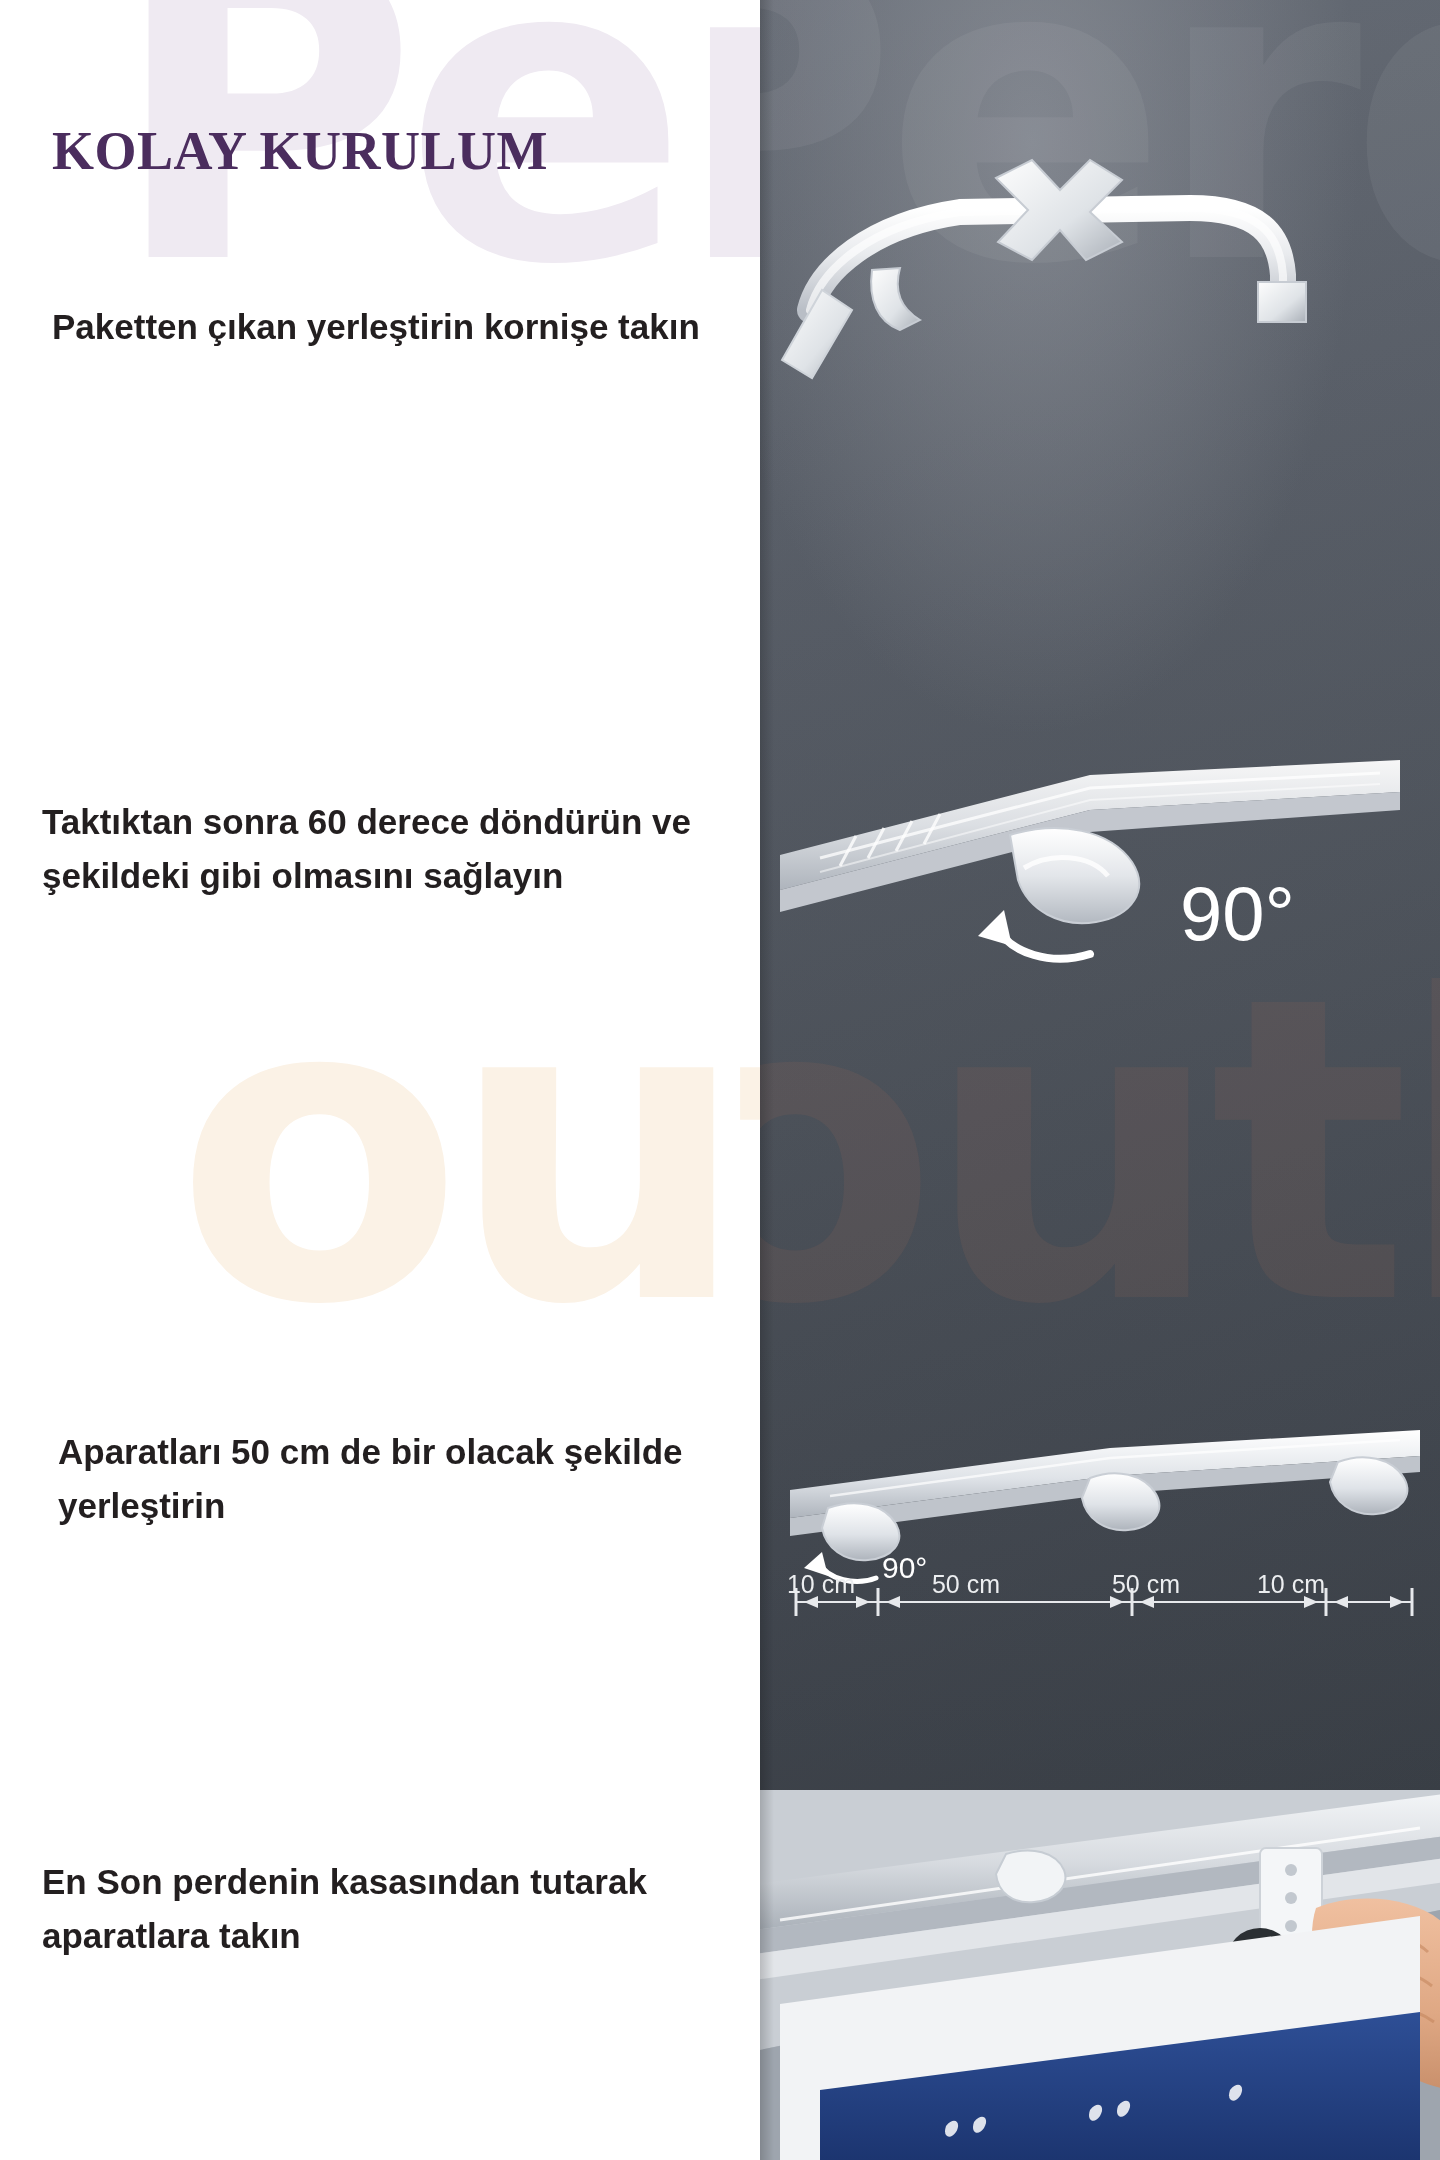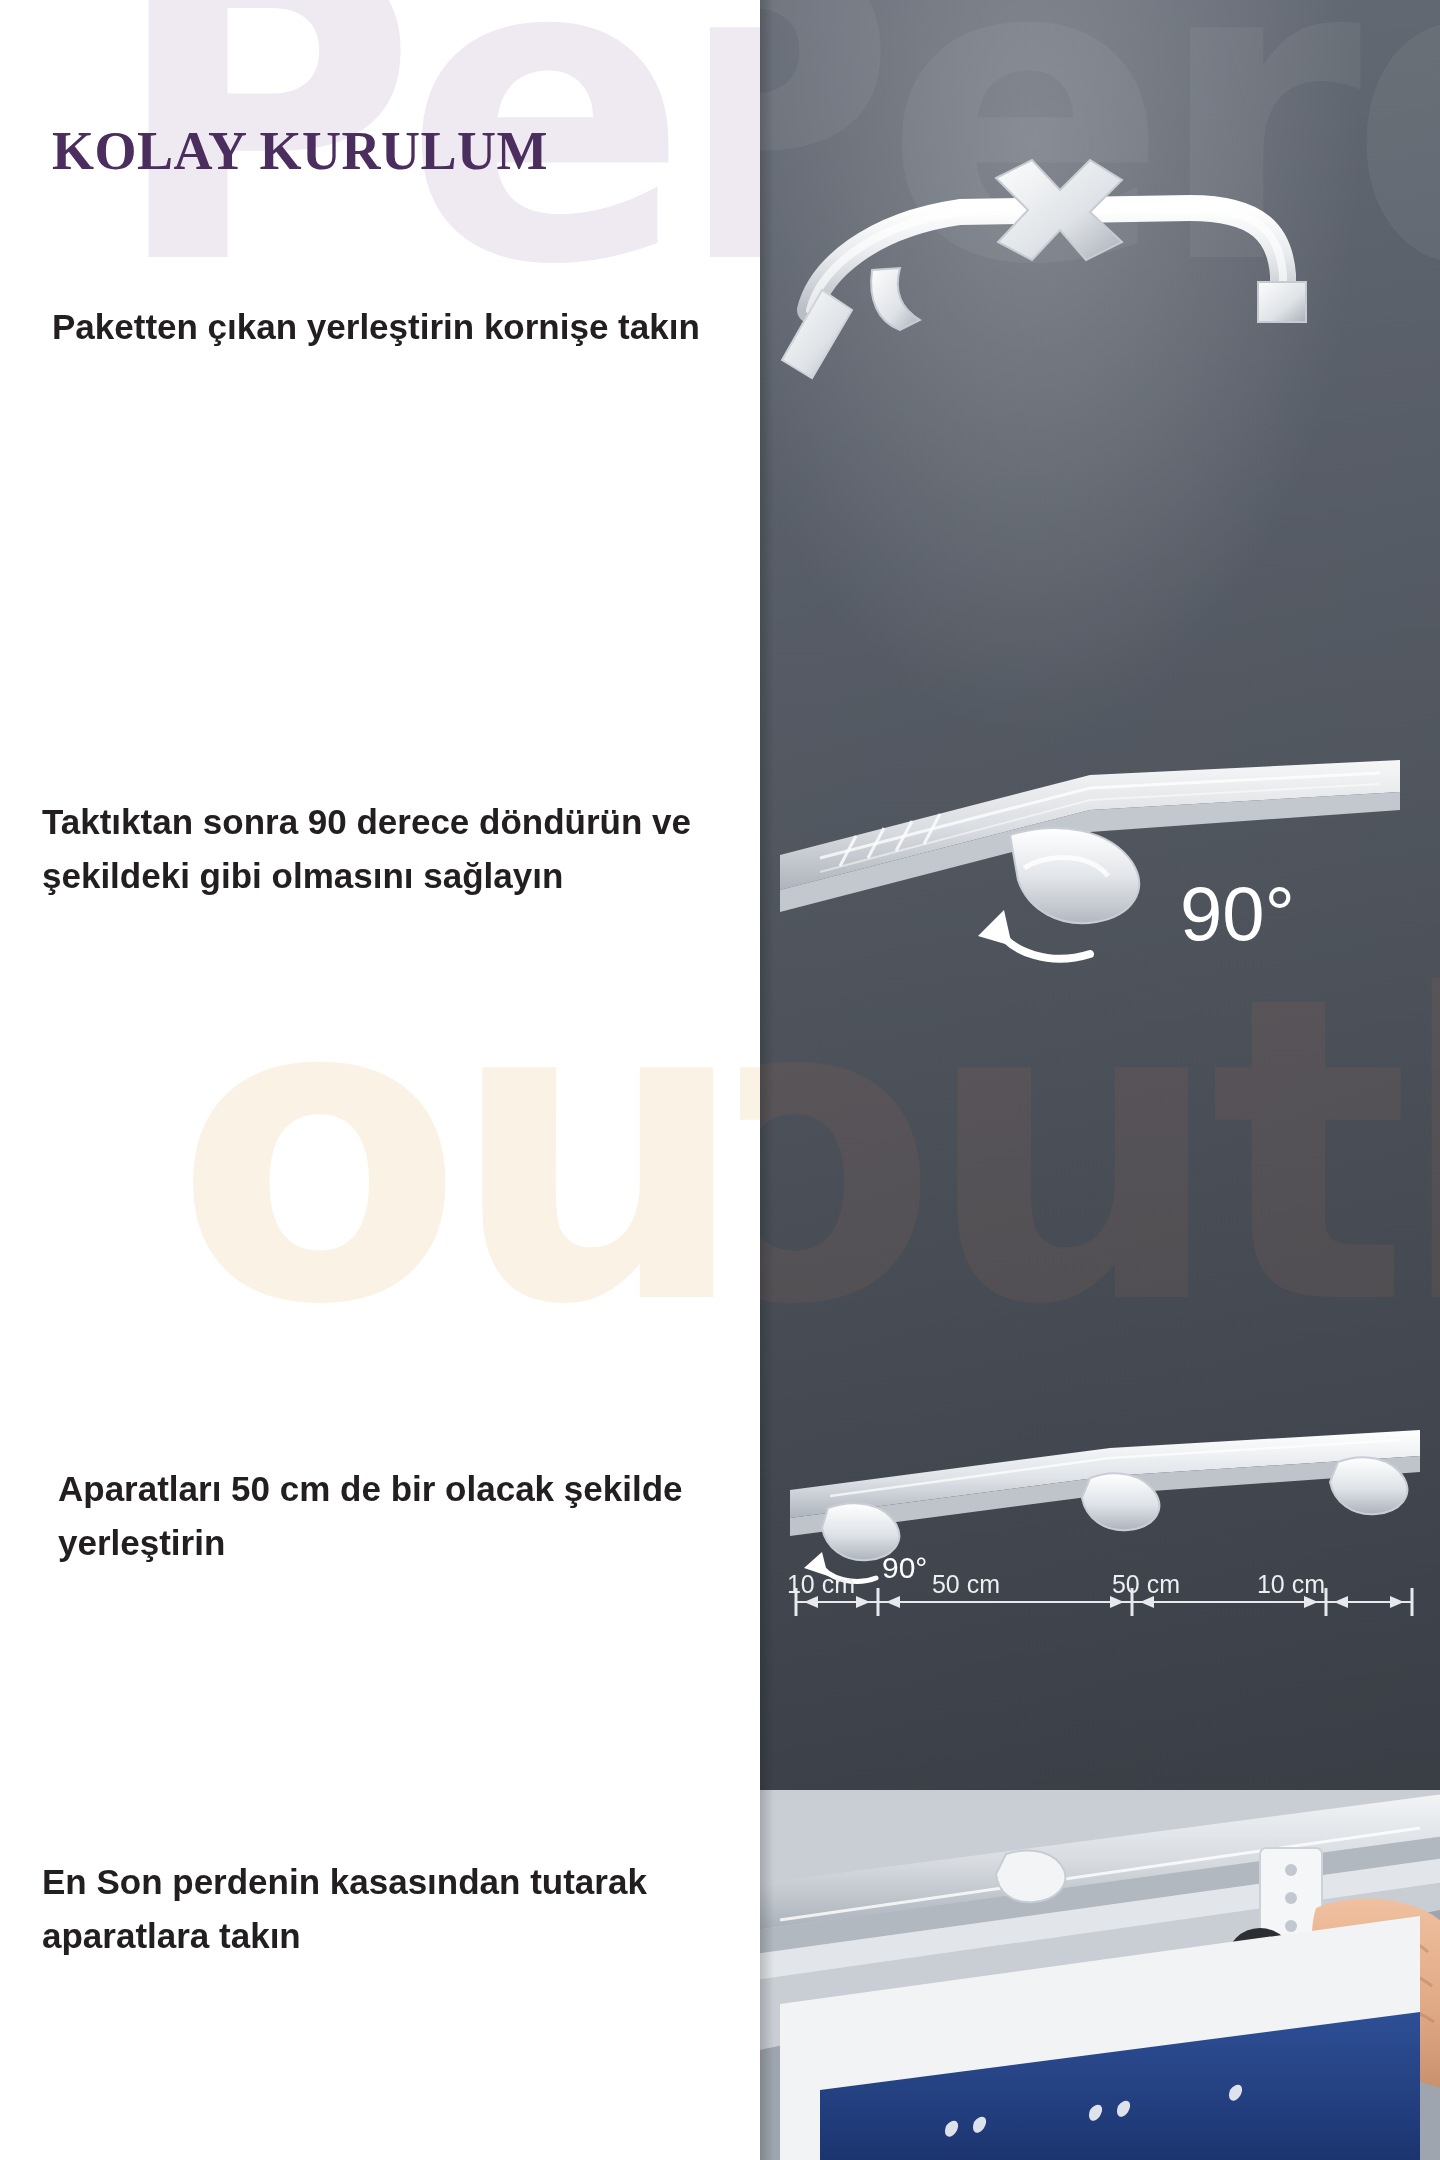--- a/index.html
+++ b/index.html
@@ -83,21 +83,21 @@
   .step-text {
     position: absolute;
     font-size: 35px;
     font-weight: 700;
     color: #231f20;
     line-height: 1.55;
     width: 680px;
   }
   .step-1 { left: 52px; top: 300px; }
   .step-2 { left: 42px; top: 795px; }
-  .step-3 { left: 58px; top: 1425px; margin-top: 37px; }
+  .step-3 { left: 58px; top: 1425px; }
   .step-4 { left: 42px; top: 1855px; }
 
   
   .right-col {
     position: absolute;
     left: 760px;
     top: 0;
     width: 680px;
     height: 2160px;
     overflow: hidden;
@@ -219,21 +219,21 @@
 
     <div class="watermark">
       <div class="wm-text wm-1">Perde</div>
       <div class="wm-text wm-2">outlet</div>
     </div>
 
     <div class="content">
       <div class="title">KOLAY KURULUM</div>
 
       <div class="step-text step-1">Paketten çıkan yerleştirin kornişe takın</div>
-      <div class="step-text step-2">Taktıktan sonra 90 derece döndürün ve şekildeki gibi olmasını sağlayın</div>
+      <div class="step-text step-2">Taktıktan sonra 60 derece döndürün ve şekildeki gibi olmasını sağlayın</div>
       <div class="step-text step-3">Aparatları 50 cm de bir olacak şekilde yerleştirin</div>
       <div class="step-text step-4">En Son perdenin kasasından tutarak aparatlara takın</div>
     </div>
   </div>
 
   <div class="right-col">
 
     <div class="photo-top"></div>
 
     <div class="wm-photo">Perde</div>

